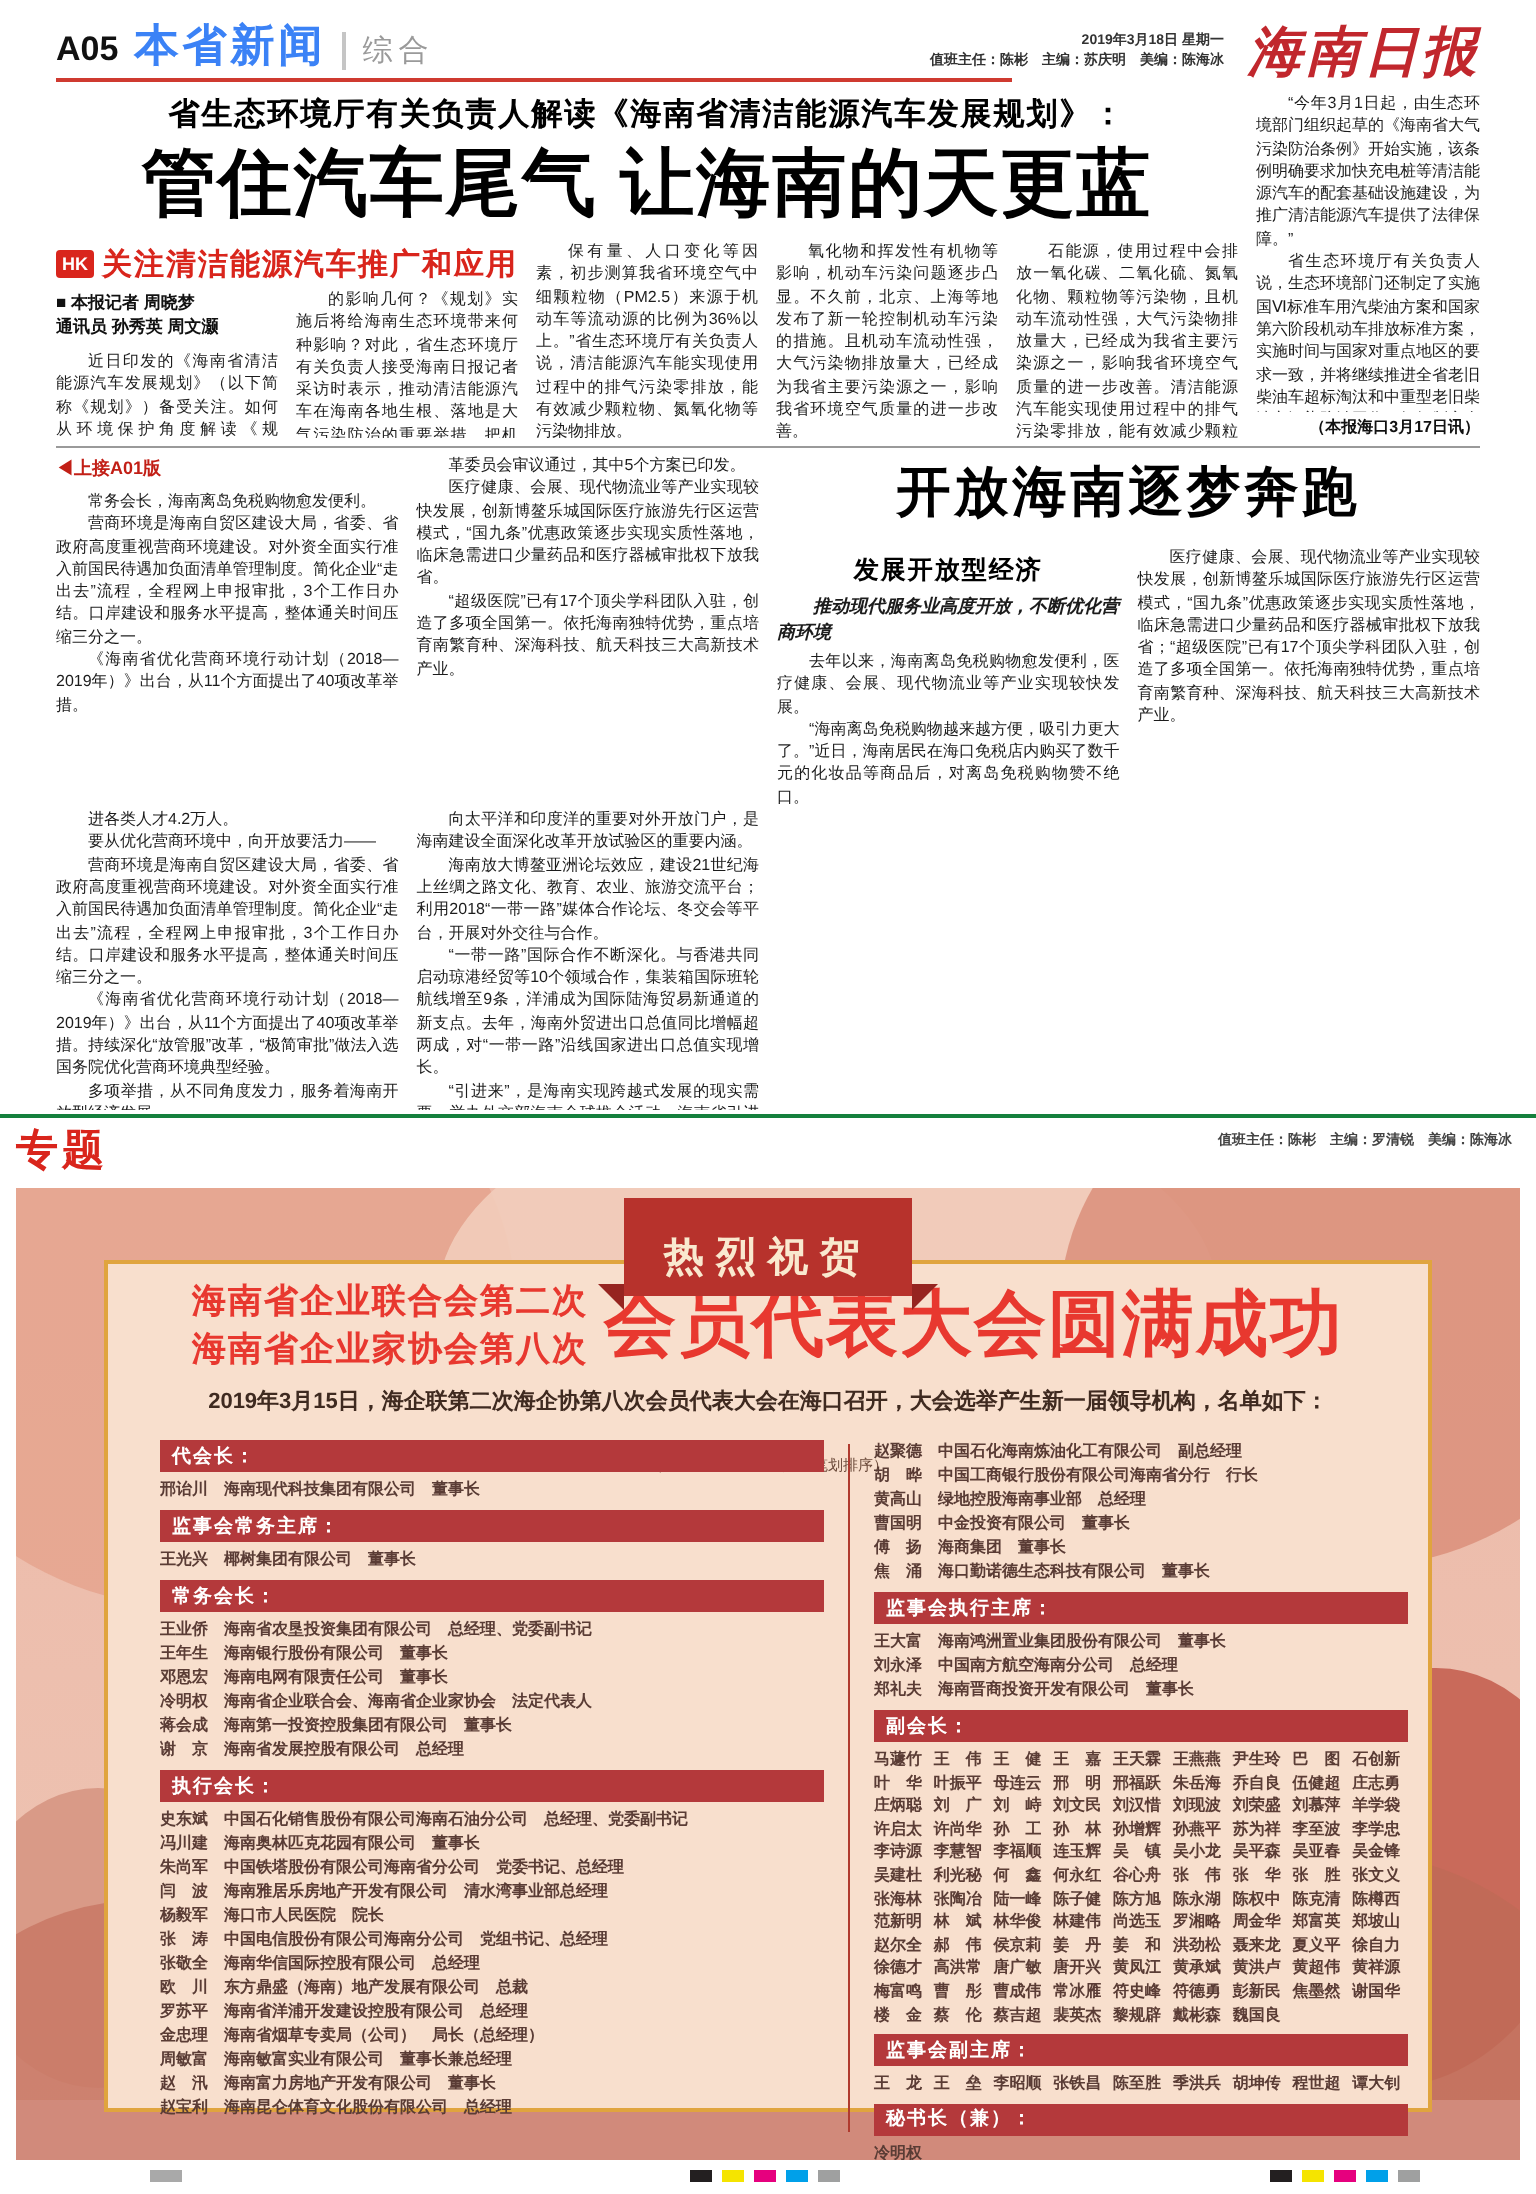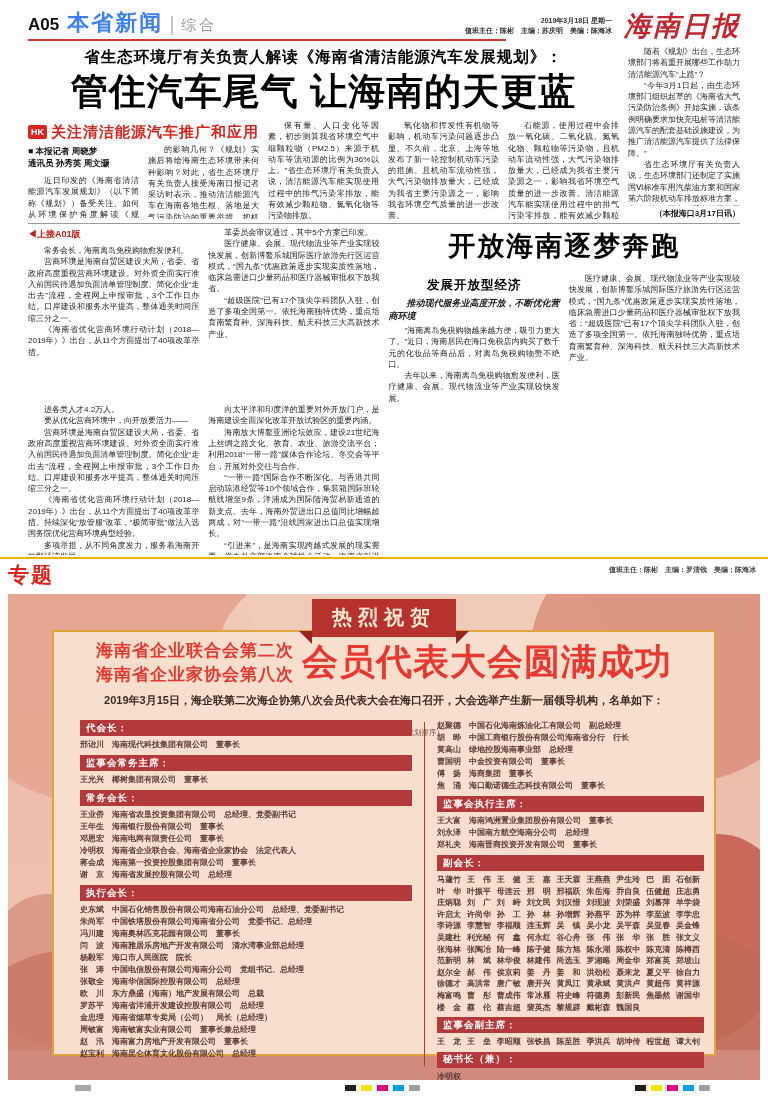--- a/index.html
+++ b/index.html
@@ -41,38 +41,38 @@
   .article2 { display:grid; grid-template-columns:repeat(4,1fr); column-gap:9px; padding:0 28px; height:328px; overflow:hidden; }
   .cont-tag { color:#c21f16; font-weight:bold; font-size:9px; margin:1px 0 4px; }
   .a2-mid { grid-column:3/5; }
   .a2-mid h2 { text-align:center; font-size:27px; font-weight:900; letter-spacing:2px; margin:1px 0 9px; color:#000; }
   .a2-midcols { display:grid; grid-template-columns:1fr 1fr; column-gap:9px; }
   .subhead { text-align:center; font-size:12.5px; font-weight:900; color:#000; margin:4px 0 3px; letter-spacing:1px; }
   .tagline p { font-style:italic; font-weight:bold; font-size:9px; line-height:13px; text-indent:2em; margin-bottom:2px; }
   .colflex { display:flex; flex-direction:column; height:100%; }
   .colflex .paras { flex:1; overflow:hidden; }
   
-  .topic-band { border-top:2px solid #eab308; margin-top:2px; padding:2px 12px 4px 8px; display:flex; justify-content:space-between; background:#fff; }
+  .topic-band { border-top:2px solid #15803d; margin-top:2px; padding:2px 12px 4px 8px; display:flex; justify-content:space-between; background:#fff; }
   .topic-label { font-size:21px; font-weight:900; color:#d9251c; letter-spacing:2px; }
   .topic-credits { font-size:7px; font-weight:bold; color:#444; margin-top:4px; }
   
   .celebration { position:relative; margin:1px 8px 0; height:486px; background:linear-gradient(180deg,#ecb9a8,#eec5b4); overflow:hidden; }
   .dec { position:absolute; border-radius:50%; }
   .d-tl { left:-70px; top:-90px; width:320px; height:300px; background:#e5a38c; opacity:.8; }
   .d-tc { left:28%; top:-50px; width:390px; height:210px; background:#f2cdbb; opacity:.9; }
   .d-tr { right:-60px; top:-70px; width:290px; height:260px; background:#db8f7a; opacity:.85; }
   .d-rm { right:-30px; top:240px; width:180px; height:210px; background:#c25a4b; opacity:.85; border-radius:50% 40% 55% 45%; }
   .d-lm { left:-24px; top:300px; width:130px; height:150px; background:#d99a87; }
   .d-bl { left:-40px; bottom:-30px; width:210px; height:160px; background:#c97a67; opacity:.9; }
   .d-br { right:-40px; bottom:-55px; width:270px; height:210px; background:#c06a56; opacity:.9; }
   .d-band { position:absolute; left:0; right:0; bottom:0; height:30px; background:#d18a7b; }
   .panel { position:absolute; left:44px; right:44px; top:36px; bottom:24px; background:#f8dfcd; border:2px solid #e0a43e; z-index:1; }
   .badge { position:absolute; top:5px; left:50%; transform:translateX(-50%);
            background:#b7322c; color:#f9e9cf; font-family:"DejaVu Serif","Liberation Serif",serif;
-           font-size:20px; font-weight:bold; letter-spacing:6px; padding:5px 20px 6px; z-index:4; }
+           font-size:20px; font-weight:bold; letter-spacing:6px; padding:16px 20px 6px; z-index:4; }
   .badge::before { content:""; position:absolute; left:-13px; bottom:-7px; border-top:13px solid #962420; border-left:13px solid transparent; }
   .badge::after  { content:""; position:absolute; right:-13px; bottom:-7px; border-top:13px solid #962420; border-right:13px solid transparent; }
   .cele-title { position:absolute; top:44px; left:88px; right:48px; display:flex; align-items:center; z-index:3; }
   .t-lines { font-size:17px; line-height:24px; font-weight:900; color:#e8382f; letter-spacing:1px; white-space:nowrap; }
   .t-main { font-size:36px; font-weight:900; color:#e8382f; letter-spacing:1px; white-space:nowrap; margin-left:8px; }
   .cele-sub  { position:absolute; top:99px; left:0; right:0; text-align:center; font-size:11px; font-weight:bold; color:#3f2a20; z-index:3; }
   .cele-note { position:absolute; top:114px; left:0; right:0; text-align:center; font-size:7.5px; color:#6b4a3a; z-index:3;margin-top:20px; }
   .lists { position:absolute; top:126px; left:72px; right:56px; bottom:14px; display:flex; gap:12px; z-index:3; }
   .roster-left { width:332px; }
   .vline { width:1px; background:#b03a2e; margin-top:2px; }
@@ -135,21 +135,20 @@
         <div class="a1-c4 paras">
             <p>氧化物和挥发性有机物等影响，机动车污染问题逐步凸显。不久前，北京、上海等地发布了新一轮控制机动车污染的措施。且机动车流动性强，大气污染物排放量大，已经成为我省主要污染源之一，影响我省环境空气质量的进一步改善。</p>
           </div>
         <div class="a1-c5 paras">
             <p>石能源，使用过程中会排放一氧化碳、二氧化硫、氮氧化物、颗粒物等污染物，且机动车流动性强，大气污染物排放量大，已经成为我省主要污染源之一，影响我省环境空气质量的进一步改善。清洁能源汽车能实现使用过程中的排气污染零排放，能有效减少颗粒物、氮氧化物、一氧化碳、二氧化硫等污染物排放，降低尾气排放对环境的污染。</p>
           </div>
       </div>
     </div>
     <div class="a1-right">
       <div class="paras">
-          <p>随着《规划》出台，生态环境部门将着重开展哪些工作助力清洁能源汽车“上路”？</p>
           <p>“今年3月1日起，由生态环境部门组织起草的《海南省大气污染防治条例》开始实施，该条例明确要求加快充电桩等清洁能源汽车的配套基础设施建设，为推广清洁能源汽车提供了法律保障。”</p>
           <p>省生态环境厅有关负责人说，生态环境部门还制定了实施国Ⅵ标准车用汽柴油方案和国家第六阶段机动车排放标准方案，实施时间与国家对重点地区的要求一致，并将继续推进全省老旧柴油车超标淘汰和中重型老旧柴油车污染防治工作；组织制定全省机动车遥感监测点位选址规划，规划建议遥感设备50套等，以切实抓实清洁能源汽车推广应用和大气污染防治工作。</p>
         </div>
       <div class="sign">（本报海口3月17日讯）</div>
     </div>
   </section>
 
   <div class="art-divider"></div>
 
   <section class="article2">
@@ -168,22 +167,22 @@
       </div>
     <div class="a2-mid">
       <h2>开放海南逐梦奔跑</h2>
       <div class="a2-midcols">
         <div>
           <div class="subhead">发展开放型经济</div>
           <div class="tagline">
               <p>推动现代服务业高度开放，不断优化营商环境</p>
             </div>
           <div class="paras">
+              <p>去年以来，海南离岛免税购物愈发便利，医疗健康、会展、现代物流业等产业实现较快发展。</p>
               <p>“海南离岛免税购物越来越方便，吸引力更大了。”近日，海南居民在海口免税店内购买了数千元的化妆品等商品后，对离岛免税购物赞不绝口。</p>
-              <p>去年以来，海南离岛免税购物愈发便利，医疗健康、会展、现代物流业等产业实现较快发展。</p>
             </div>
         </div>
         <div class="paras">
             <p>医疗健康、会展、现代物流业等产业实现较快发展，创新博鳌乐城国际医疗旅游先行区运营模式，“国九条”优惠政策逐步实现实质性落地，临床急需进口少量药品和医疗器械审批权下放我省；“超级医院”已有17个顶尖学科团队入驻，创造了多项全国第一。依托海南独特优势，重点培育南繁育种、深海科技、航天科技三大高新技术产业。</p>
           </div>
       </div>
     </div>
     <div>
       <div class="paras">
           <p>进各类人才4.2万人。</p>
@@ -241,22 +240,22 @@
           <div class="entry">王光兴　椰树集团有限公司　董事长</div>
           <div class="list-bar">常务会长：</div>
           <div class="entry">王业侨　海南省农垦投资集团有限公司　总经理、党委副书记</div>
           <div class="entry">王年生　海南银行股份有限公司　董事长</div>
           <div class="entry">邓恩宏　海南电网有限责任公司　董事长</div>
           <div class="entry">冷明权　海南省企业联合会、海南省企业家协会　法定代表人</div>
           <div class="entry">蒋会成　海南第一投资控股集团有限公司　董事长</div>
           <div class="entry">谢　京　海南省发展控股有限公司　总经理</div>
           <div class="list-bar">执行会长：</div>
           <div class="entry">史东斌　中国石化销售股份有限公司海南石油分公司　总经理、党委副书记</div>
+          <div class="entry">冯川建　海南奥林匹克花园有限公司　董事长</div>
           <div class="entry">朱尚军　中国铁塔股份有限公司海南省分公司　党委书记、总经理</div>
-          <div class="entry">冯川建　海南奥林匹克花园有限公司　董事长</div>
           <div class="entry">闫　波　海南雅居乐房地产开发有限公司　清水湾事业部总经理</div>
           <div class="entry">杨毅军　海口市人民医院　院长</div>
           <div class="entry">张　涛　中国电信股份有限公司海南分公司　党组书记、总经理</div>
           <div class="entry">张敬全　海南华信国际控股有限公司　总经理</div>
           <div class="entry">欧　川　东方鼎盛（海南）地产发展有限公司　总裁</div>
           <div class="entry">罗苏平　海南省洋浦开发建设控股有限公司　总经理</div>
           <div class="entry">金忠理　海南省烟草专卖局（公司）　局长（总经理）</div>
           <div class="entry">周敏富　海南敏富实业有限公司　董事长兼总经理</div>
           <div class="entry">赵　汛　海南富力房地产开发有限公司　董事长</div>
           <div class="entry">赵宝利　海南昆仑体育文化股份有限公司　总经理</div>

